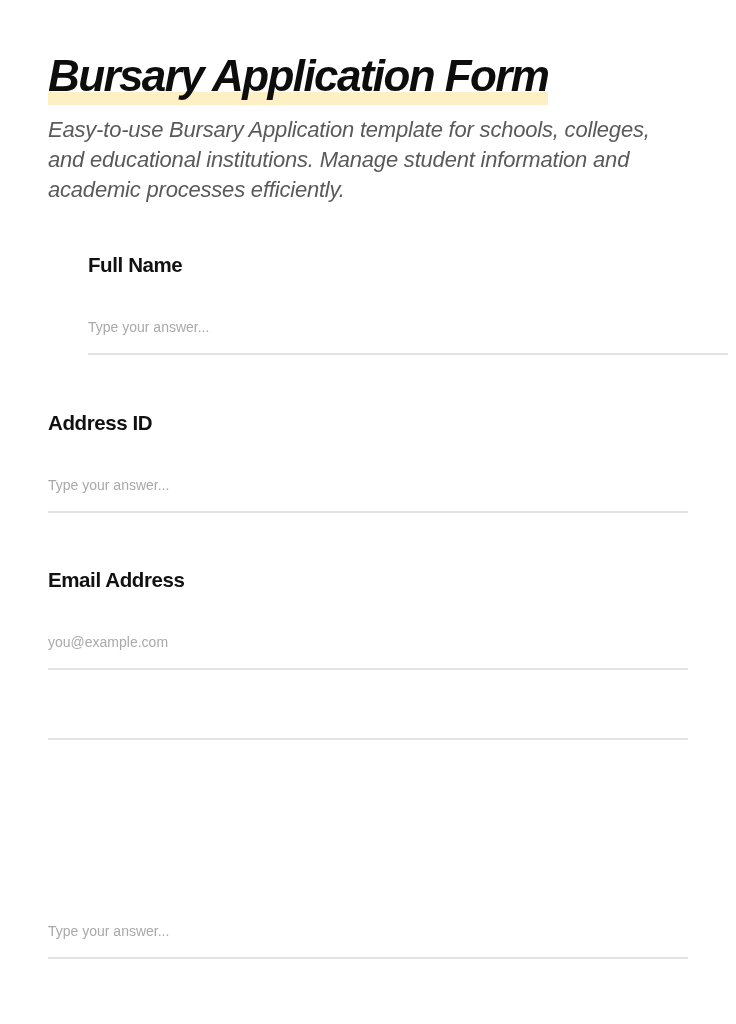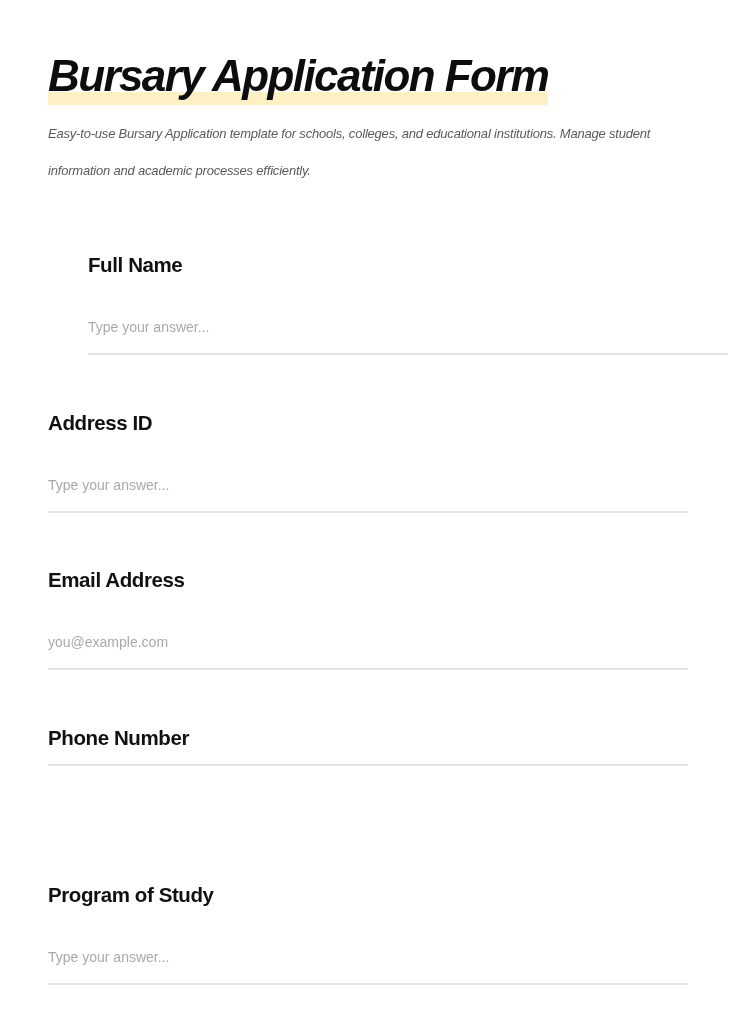--- a/index.html
+++ b/index.html
@@ -13,21 +13,21 @@
     line-height: 52px; color: #0d0d0d; white-space: nowrap;
     z-index: 1;
     font-style: italic;
   }
   .title-highlight {
     position: absolute; left: 0; right: 0; top: 42px; height: 13px;
     background: #fdf0c4; z-index: 0;
   }
   .subtitle {
     position: absolute; left: 48px; top: 115px; width: 610px;
-    font-size: 13px; font-style: italic; line-height: 37px; color: #5a5a5a;
+    font-size: 22px; font-style: italic; line-height: 30px; color: #5a5a5a;
     letter-spacing: -0.2px;
   }
   .field { position: absolute; left: 48px; width: 640px; }
   .field-label {
     font-size: 20.5px; font-weight: 700; color: #111; letter-spacing: -0.4px;
     line-height: 26px;
   }
   .field-input {
     display: block; width: 640px; border: none; outline: none; background: transparent;
     font-family: "Liberation Sans", "DejaVu Sans", sans-serif;
@@ -60,22 +60,20 @@
     <div class="field-underline"></div>
   </div>
 
   <div class="field" style="top:567px;">
     <label class="field-label" for="f2">Email Address</label>
     <input id="f2" class="field-input" type="email" placeholder="you@example.com" style="">
     <div class="field-underline"></div>
   </div>
 
   <div class="field" style="top:725px;">
-    <label class="field-label" for="f3">Phone Number</label>
     <div class="field-underline"></div>
   </div>
 
   <div class="field" style="top:882px;">
-    <label class="field-label" for="f4">Program of Study</label>
     <input id="f4" class="field-input" type="text" placeholder="Type your answer..." style="">
     <div class="field-underline"></div>
   </div>
 </div>
 
 </body></html>

